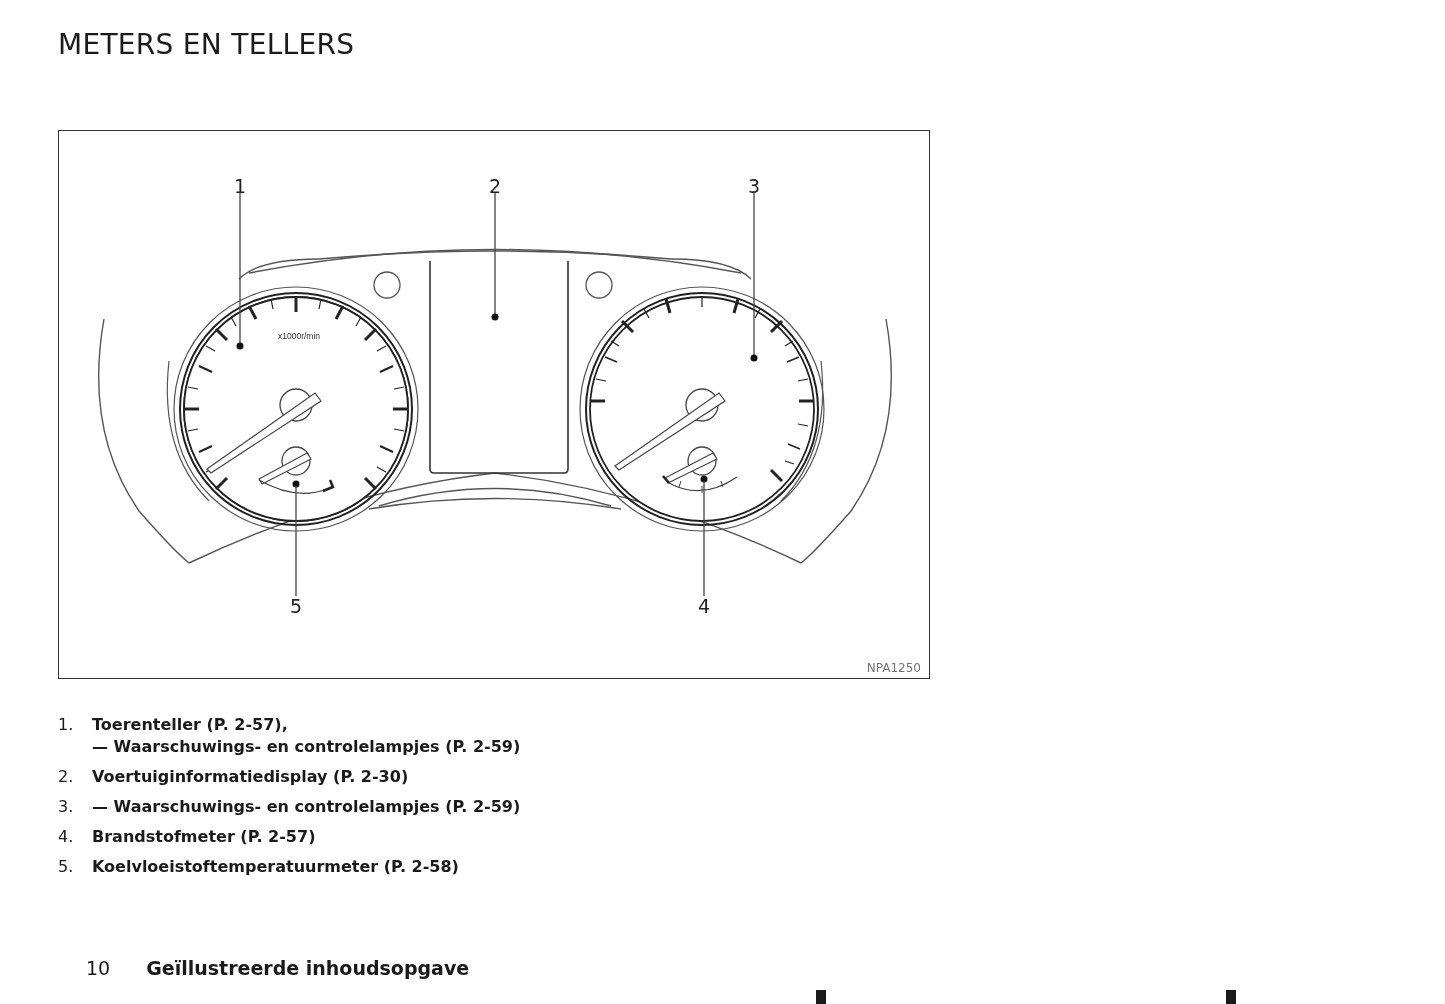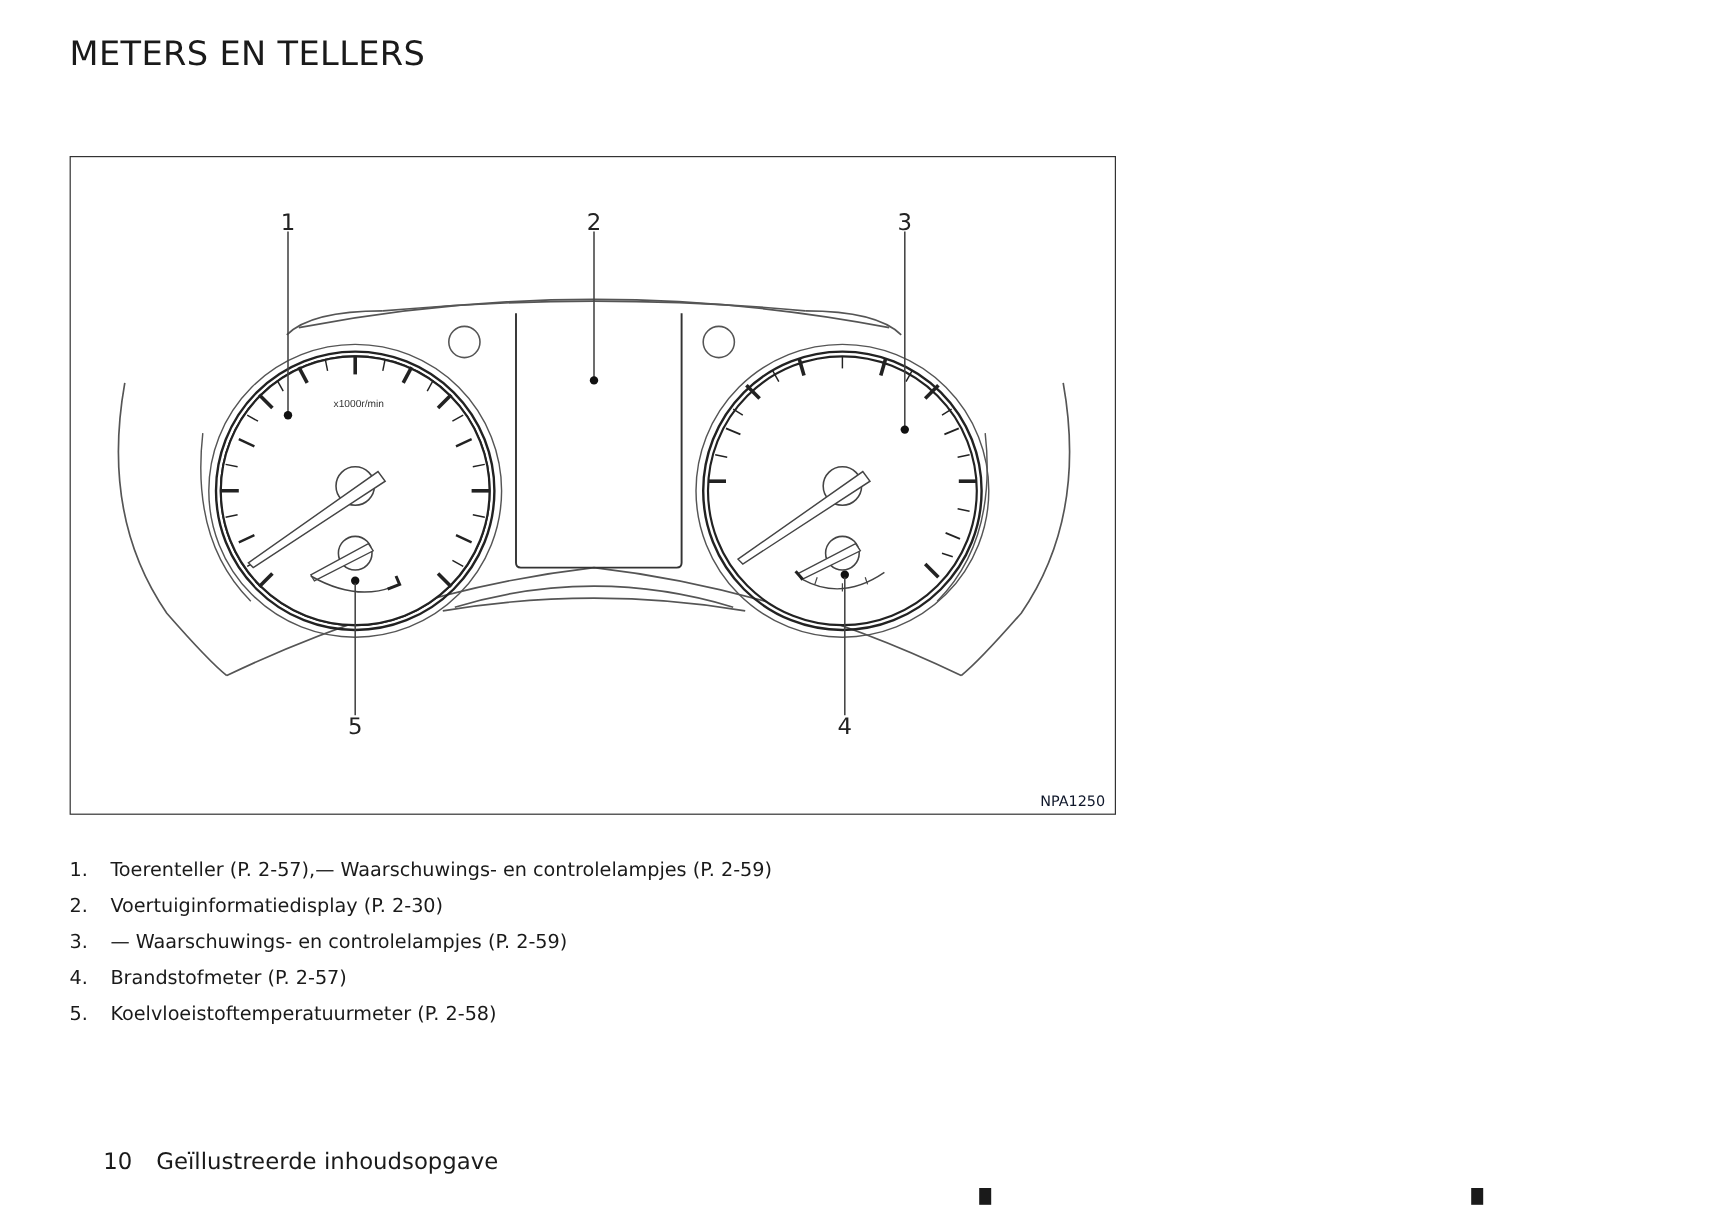--- a/index.html
+++ b/index.html
@@ -4,28 +4,28 @@
   <style>
     html, body { margin: 0; padding: 0; background: #ffffff; }
     body { width: 1445px; height: 1004px; position: relative; overflow: hidden;
            font-family: "DejaVu Sans", "Liberation Sans", sans-serif; color: #1a1a1a; }
     .page-title { position: absolute; left: 58px; top: 28px; font-size: 28px; font-weight: 400;
                   letter-spacing: 0.3px; color: #1a1a1a; }
     .figure { position: absolute; left: 58px; top: 130px; width: 872px; height: 549px;
               border: 1.5px solid #333; box-sizing: border-box; background: #fff; }
     .figure svg { position: absolute; left: 0; top: 0; }
     .callout { position: absolute; font-size: 19px; color: #222; transform: translateX(-50%); }
-    .fig-code { position: absolute; right: 8px; bottom: 3px; font-size: 12px; color: #0f172a; }
+    .fig-code { position: absolute; right: 8px; bottom: 3px; font-size: 12px; color: #737373; }
     .legend { position: absolute; left: 58px; top: 714px; font-size: 16px; color: #1a1a1a; }
     .legend-item { display: flex; margin-bottom: 8px; line-height: 22px; }
     .legend-num { width: 34px; flex: none; }
-    .legend-text { display: flex; flex-direction: row; }
+    .legend-text { display: flex; flex-direction: column; font-weight: bold; }
     .footer { position: absolute; left: 58px; top: 957px; font-size: 19px; color: #1a1a1a; }
     .footer-num { margin-right: 14px; margin-left: 28px; }
-    .footer-title { font-weight: 400; }
+    .footer-title { font-weight: 700; margin-left: 16px; }
     .crop-mark { position: absolute; top: 990px; width: 10px; height: 14px; background: #1a1a1a; }
   </style>
 </head>
 <body>
 
 <div class="page-title">METERS EN TELLERS</div>
 
 <div class="figure">
   <svg width="872" height="549" viewBox="0 0 872 549">
     <g fill="none" stroke="#555" stroke-width="1.4">

